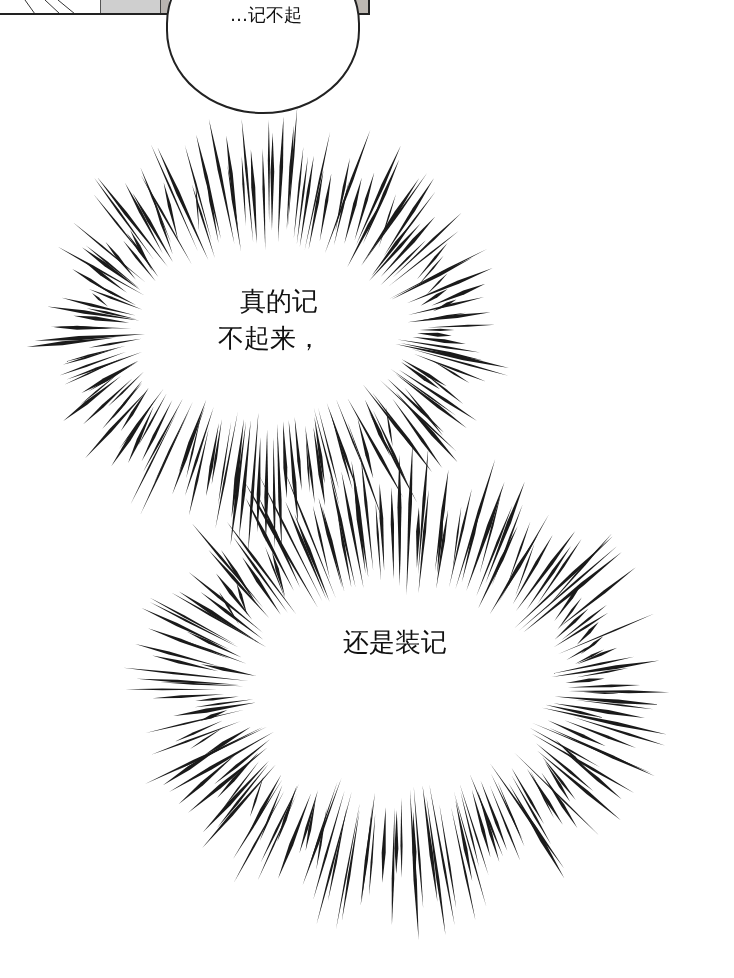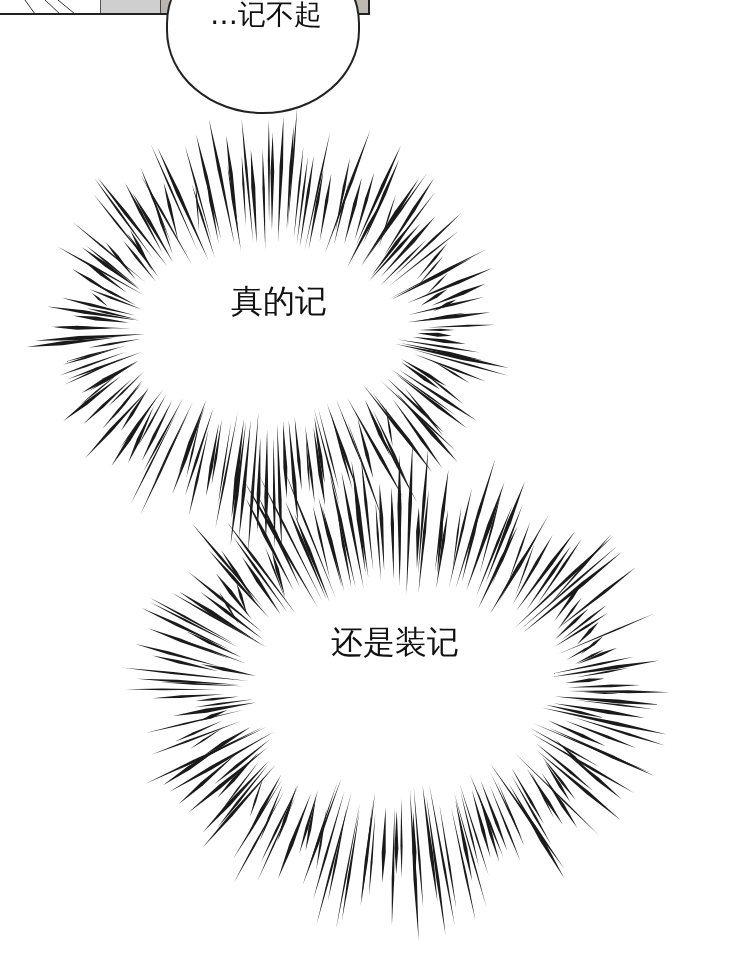--- a/index.html
+++ b/index.html
@@ -8,23 +8,23 @@
   .panel-strip { position:absolute; left:0; top:0; width:372px; height:15px; }
   .panel-strip .bg { position:absolute; left:0; top:0; width:370px; height:14px; background:#fff; }
   .panel-strip .gray { position:absolute; left:100px; top:0; width:60px; height:14px; background:#cfcfcf; border-left:1px solid #555; }
   .panel-strip .gray2 { position:absolute; left:160px; top:0; width:8px; height:14px; background:#b9b4b0; border-left:1px solid #444;}
   .panel-strip .gray3 { position:absolute; left:356px; top:0; width:12px; height:14px; background:#bdb8b2; border-right:2px solid #222;}
   .panel-strip .bottom { position:absolute; left:0; top:13px; width:370px; height:2px; background:#222; }
   .panel-strip .hatch { position:absolute; left:20px; top:0; width:70px; height:14px; }
   .bubble { position:absolute; left:166px; top:-60px; width:194px; height:174px;
             background:#fff; border:2px solid #222; border-radius:50% / 48%; box-sizing:border-box; }
   .bubble-text { position:absolute; left:196px; top:0px; width:140px; text-align:center;
-                 font-size:28px; line-height:30px; color:#111; }
+                 font-size:18px; line-height:30px; color:#111; }
   svg.burst { position:absolute; left:0; top:0; }
-  .caption { position:absolute; text-align:center; color:#111; font-size:32px; line-height:37px; }
+  .caption { position:absolute; text-align:center; color:#111; font-size:26px; line-height:37px; }
   .cap1 { left:190px; top:283px; width:160px; }
   .cap2 { left:290px; top:622px; width:210px; line-height:40px; }
 </style>
 </head>
 <body>
 
 <svg class="burst" width="734" height="978" id="burst-svg">
     <g>
       <path d="M419.53453440552346,329.9633076284978 L440.44882500536227,331.06368581003676 L454.39097152984084,329.9353208125407 L440.4479683548655,328.82934526781025 Z" fill="#1a1a1a"></path>
       <path d="M417.06572641386026,333.2662454096386 L437.76630643376836,336.7087205769185 L451.6789758505679,335.76809808251124 L437.90104571800134,332.8259934498059 Z" fill="#1a1a1a"></path>
@@ -404,17 +404,18 @@
   <div class="bottom"></div>
 </div>
 
 <div class="bubble"></div>
 <div class="bubble-text">
   <div>…记不起</div>
 </div>
 
 <div class="caption cap1">
   <div style="padding-left:18px">真的记</div>
+  <div>不起来，</div>
 </div>
 
 <div class="caption cap2">
   <div>还是装记</div>
 </div>
 
 </body></html>

